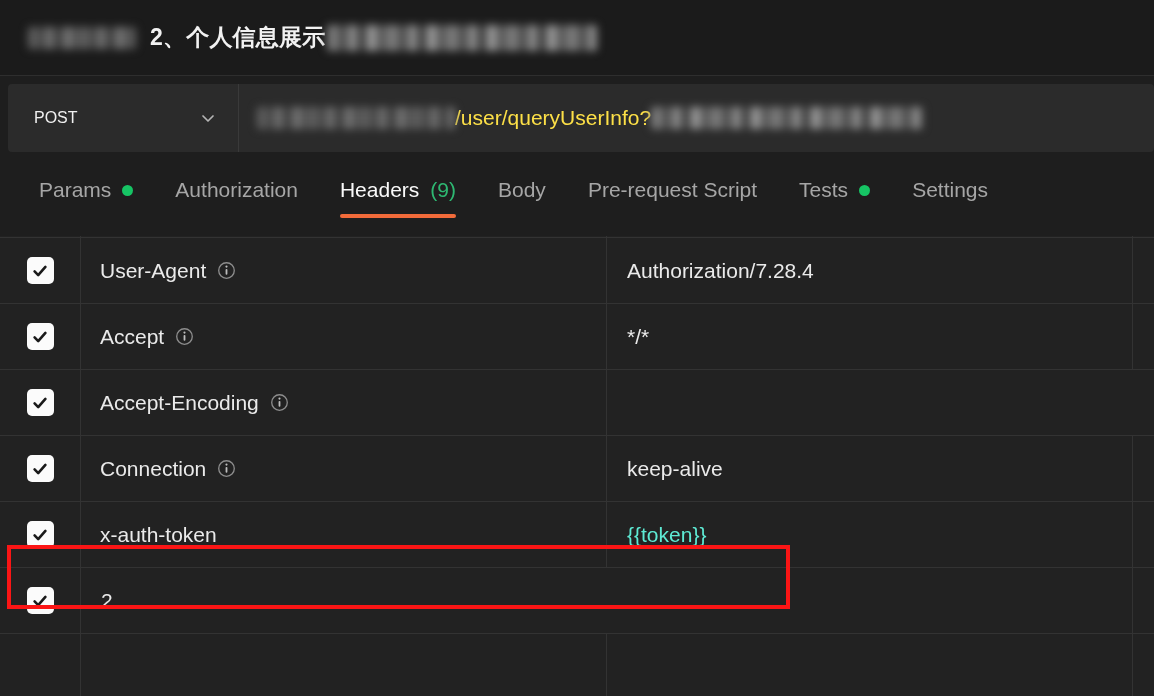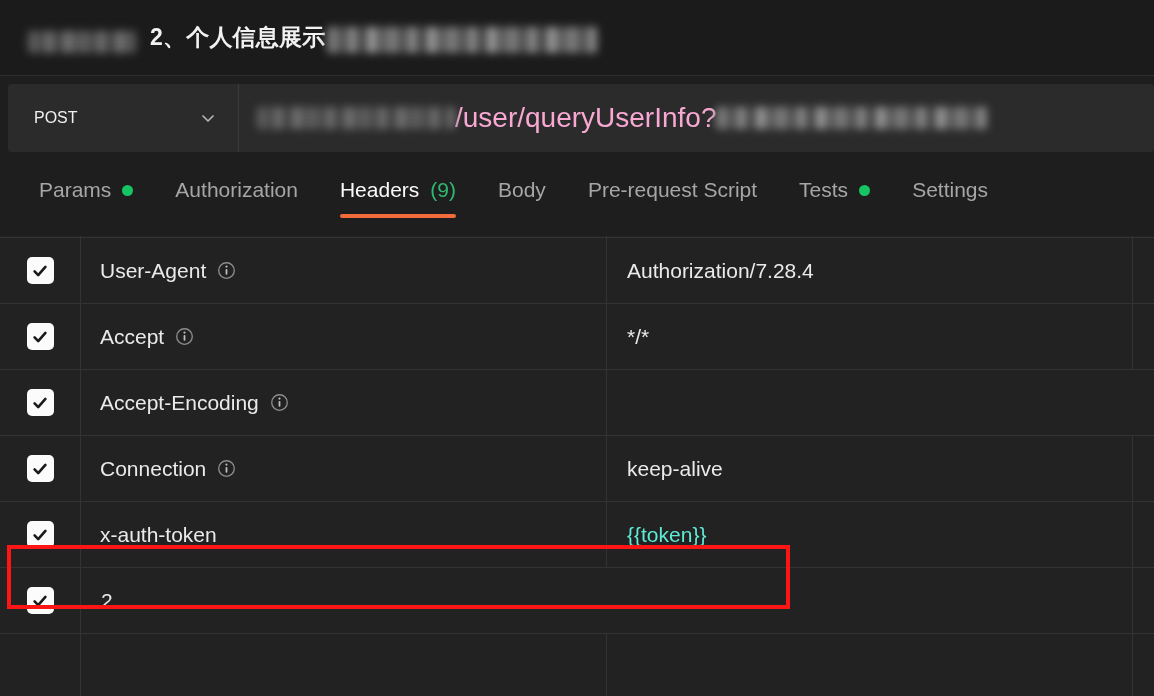--- a/index.html
+++ b/index.html
@@ -21,21 +21,21 @@
   .titlebar {
     height: 76px;
     background: #1b1b1b;
     border-bottom: 1px solid #2e2e2e;
     display: flex;
     align-items: center;
     padding-left: 28px;
   }
   .title-row {
     display: flex;
-    align-items: flex-end;
+    align-items: center;
     gap: 0px;
   }
   .blur {
     display: inline-block;
     border-radius: 3px;
     filter: blur(4px);
     background:
       repeating-linear-gradient(90deg,
         #5e5e5e 0px, #5e5e5e 9px,
         #474747 9px, #474747 17px,
@@ -105,22 +105,22 @@
     flex: 1 1 auto;
     min-width: 0;
     display: flex;
     align-items: center;
     padding: 0 14px 0 18px;
     overflow: hidden;
     white-space: nowrap;
     cursor: text;
   }
   .url-text {
-    font-size: 28px;
-    color: #f9a8d4;
+    font-size: 21px;
+    color: #fde047;
     white-space: nowrap;
   }
   .blur-url-left { width: 198px; height: 22px; vertical-align: middle; }
   .blur-url-right { width: 272px; height: 22px; vertical-align: middle; }
 
   
   .tabs {
     height: 58px;
     display: flex;
     align-items: flex-end;

